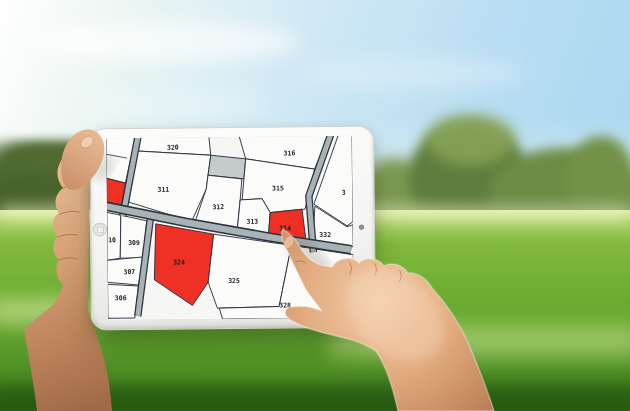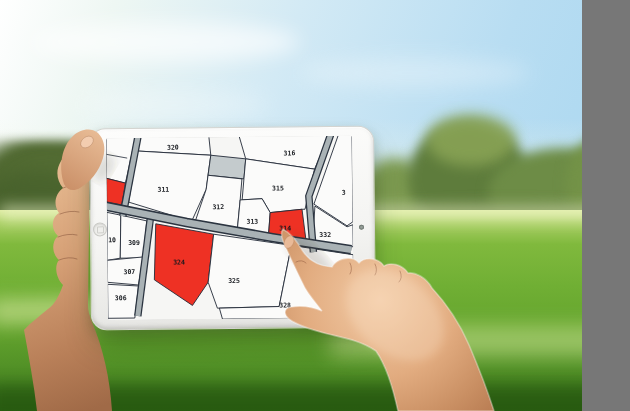--- a/index.html
+++ b/index.html
@@ -1,16 +1,16 @@
 <!DOCTYPE html>
 <html><head>
 <meta charset="utf-8">
 <style>
   html,body{margin:0;padding:0;background:#777;}
-  .scene{position:relative;width:582px;height:411px;overflow:hidden;font-family:"DejaVu Sans",sans-serif;}
+  .scene{position:relative;width:630px;height:411px;overflow:hidden;font-family:"DejaVu Sans",sans-serif;}
   .scene *{position:absolute;}
   
   .sky{left:0;top:0;width:630px;height:236px;
     background:linear-gradient(112deg,#ffffff 0%,#eef7f3 16%,#d3eaf5 42%,#b8ddf2 72%,#a9d7f0 100%);}
   .sky::after{content:"";position:absolute;left:0;top:0;width:100%;height:100%;
     background:linear-gradient(to bottom,rgba(255,255,255,0) 50%,rgba(244,248,232,.85) 100%);}
   .cloud{background:rgba(255,255,255,.65);border-radius:50%;filter:blur(10px);}
   .cloud.c1{left:30px;top:22px;width:270px;height:40px;}
   .cloud.c2{left:300px;top:58px;width:230px;height:30px;opacity:.45;}
   .cloud.c3{left:80px;top:92px;width:190px;height:26px;opacity:.4;}

